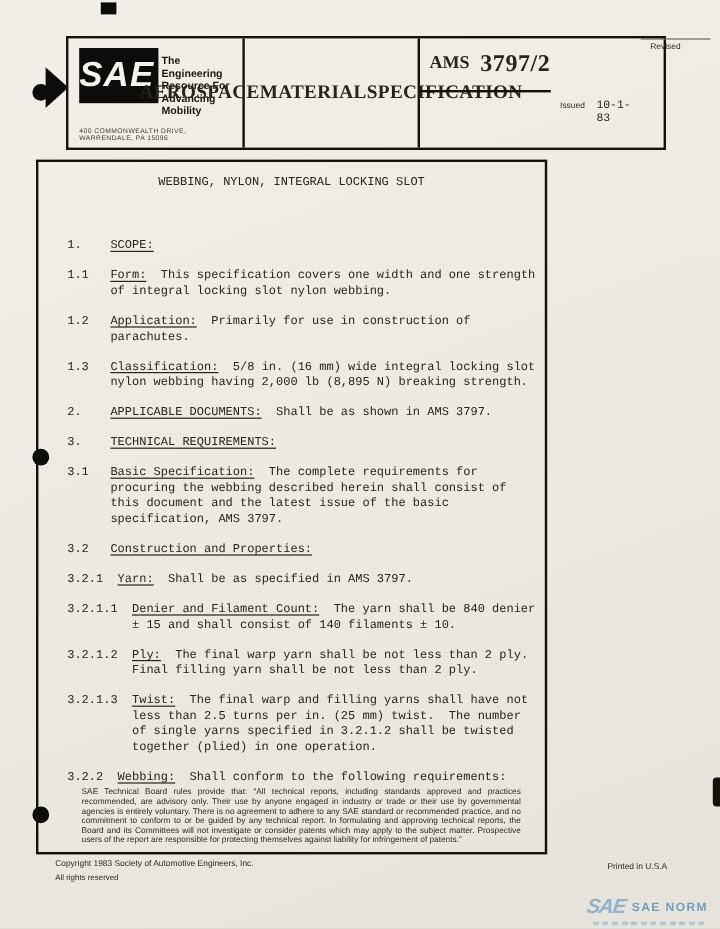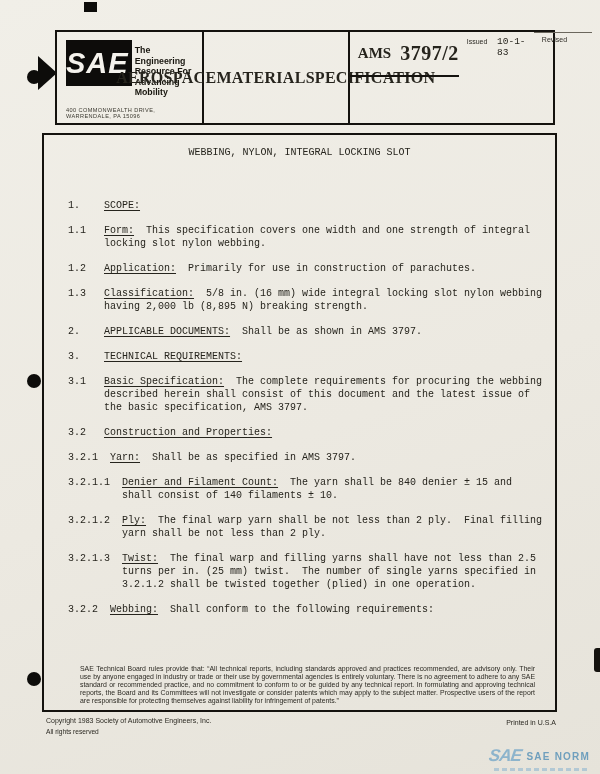--- a/index.html
+++ b/index.html
@@ -27,27 +27,27 @@
   .address { margin-top:9px; font-size:5.6px; letter-spacing:.4px; color:#3a382f; }
   .hdr-center { width:148px; border-left:2px solid #14120e; border-right:2px solid #14120e;
                 display:flex; justify-content:center; align-items:center;
                 font-family:"Liberation Serif",serif; font-weight:bold; font-size:16px; line-height:19.5px; letter-spacing:.3px; }
   .hdr-right { flex:1; display:flex; flex-direction:row; }
   .ams-row { height:45px; border-bottom:2px solid #14120e; display:flex; align-items:center; padding-left:8px;
              font-family:"Liberation Serif",serif; font-weight:bold; }
   .ams { font-size:15px; margin-right:9px; }
   .amsnum { font-size:20px; letter-spacing:.5px;text-align:center; }
   .iss-row, .rev-row { display:flex; align-items:baseline; padding:4px 8px 0 8px; }
-  .iss-row { height:22px; }
+  .iss-row { height:22px;margin-top:46px; }
   .rev-row { border-top:1px solid #6b675d; flex:1; padding-top:3px; }
   .lab { font-size:7px; width:42px; color:#2c2a24; }
   .val { font-family:"Liberation Mono",monospace; font-size:9.5px; color:#26241d; }
 
   
-  .doc { position:absolute; left:42px; top:133px; width:515px; height:579px; border:2px solid #14120e;
+  .doc { position:absolute; left:30px; top:133px; width:426px; height:579px; border:2px solid #14120e;
          font-family:"Liberation Mono",monospace; font-size:10px; color:#26241d; }
   .title { text-align:center; margin-top:11px; line-height:13px; }
   .paras { margin:40px 7px 0 24px; line-height:13px; white-space:pre-wrap; }
   .para { position:relative; margin-bottom:12px; }
   .pnum { position:absolute; left:0; top:0; }
   .plabel { text-decoration:underline; text-underline-offset:1.5px; }
   .disclaimer { position:absolute; left:36px; right:20px; bottom:5px; font-family:"Liberation Sans",sans-serif;
                 font-size:6.9px; line-height:8px; text-align:justify; color:#2b2922; }
 
   

